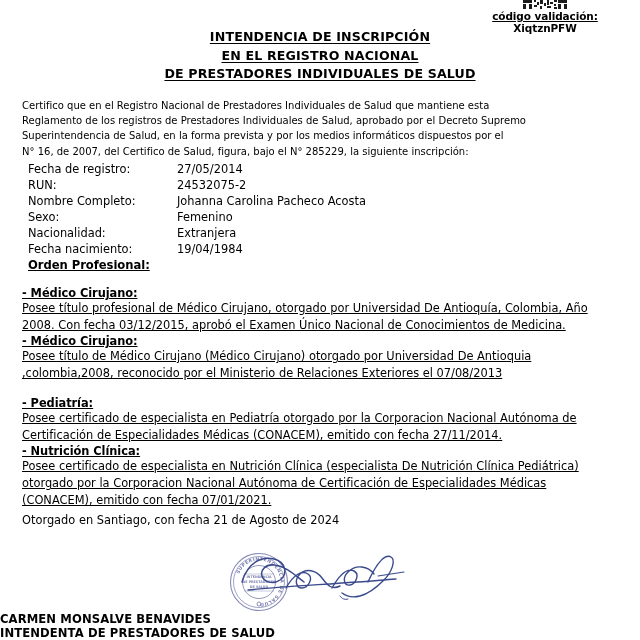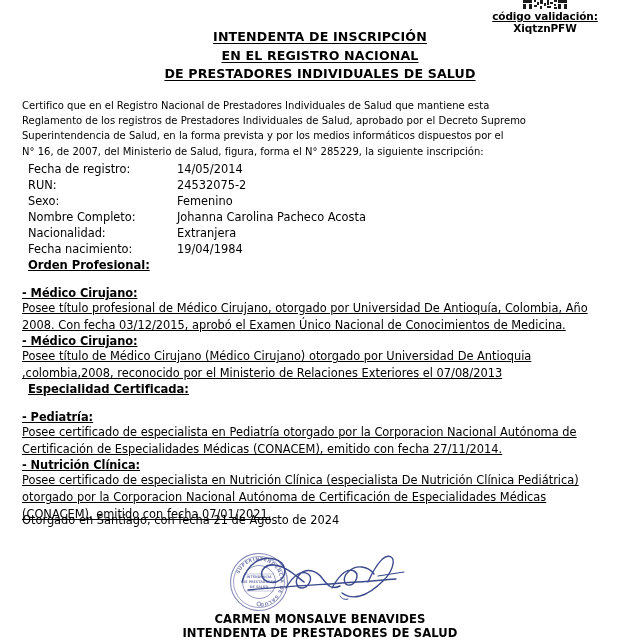--- a/index.html
+++ b/index.html
@@ -162,21 +162,20 @@
   .sig-graphic svg {
     position: absolute;
     top: 0;
     left: 0;
   }
   .signer-block {
     position: absolute;
     top: 60px;
     left: 0;
     width: 640px;
-    text-align: center;
     line-height: 1.22;
   }
   .signer-name {
     font-size: 11.6px;
     font-weight: bold;
     letter-spacing: 0.1px;
   }
   .signer-role {
     font-size: 11.6px;
     font-weight: bold;
@@ -212,48 +211,48 @@
           <rect x="31" y="4" width="2" height="2"></rect>
           <rect x="31" y="7" width="3" height="2"></rect>
         </g>
       </svg>
     </div>
     <div class="validation-label">código validación:</div>
     <div class="validation-code">XiqtznPFW</div>
   </div>
 
   <div class="doc-title">
-    <span>INTENDENTA DE INSCRIPCIÓN</span><br>
+    <span>INTENDENCIA DE INSCRIPCIÓN</span><br>
     <span>EN EL REGISTRO NACIONAL</span><br>
     <span>DE PRESTADORES INDIVIDUALES DE SALUD</span>
   </div>
 
   <div class="intro">
     <span>Certifico que en el Registro Nacional de Prestadores Individuales de Salud que mantiene esta</span>
     <span>Reglamento de los registros de Prestadores Individuales de Salud, aprobado por el Decreto Supremo</span>
     <span>Superintendencia de Salud, en la forma prevista y por los medios informáticos dispuestos por el</span>
-    <span>N° 16, de 2007, del Ministerio de Salud, figura, forma el N° 285229, la siguiente inscripción:</span>
+    <span>N° 16, de 2007, del Certifico de Salud, figura, bajo el N° 285229, la siguiente inscripción:</span>
   </div>
 
   <div class="fields">
     <div class="field-row">
       <div class="field-label">Fecha de registro:</div>
-      <div class="field-value">14/05/2014</div>
+      <div class="field-value">27/05/2014</div>
     </div>
     <div class="field-row">
       <div class="field-label">RUN:</div>
       <div class="field-value">24532075-2</div>
     </div>
     <div class="field-row">
+      <div class="field-label">Nombre Completo:</div>
+      <div class="field-value">Johanna Carolina Pacheco Acosta</div>
+    </div>
+    <div class="field-row">
       <div class="field-label">Sexo:</div>
       <div class="field-value">Femenino</div>
-    </div>
-    <div class="field-row">
-      <div class="field-label">Nombre Completo:</div>
-      <div class="field-value">Johanna Carolina Pacheco Acosta</div>
     </div>
     <div class="field-row">
       <div class="field-label">Nacionalidad:</div>
       <div class="field-value">Extranjera</div>
     </div>
     <div class="field-row">
       <div class="field-label">Fecha nacimiento:</div>
       <div class="field-value">19/04/1984</div>
     </div>
   </div>
@@ -273,21 +272,20 @@
     <div>
       <div class="entry-title">- Médico Cirujano:</div>
       <div class="entry-body">
         <span>Posee título de Médico Cirujano (Médico Cirujano) otorgado por Universidad De Antioquia</span>
         <span>,colombia,2008, reconocido por el Ministerio de Relaciones Exteriores el 07/08/2013</span>
       </div>
     </div>
   </div>
 
   <div class="section" id="especialidad-section">
-    <div class="section-heading">Especialidad Certificada:</div>
     <div class="gap"></div>
 
     <div>
       <div class="entry-title">- Pediatría:</div>
       <div class="entry-body">
         <span>Posee certificado de especialista en Pediatría otorgado por la Corporacion Nacional Autónoma de</span>
         <span>Certificación de Especialidades Médicas (CONACEM), emitido con fecha 27/11/2014.</span>
       </div>
     </div>
 

